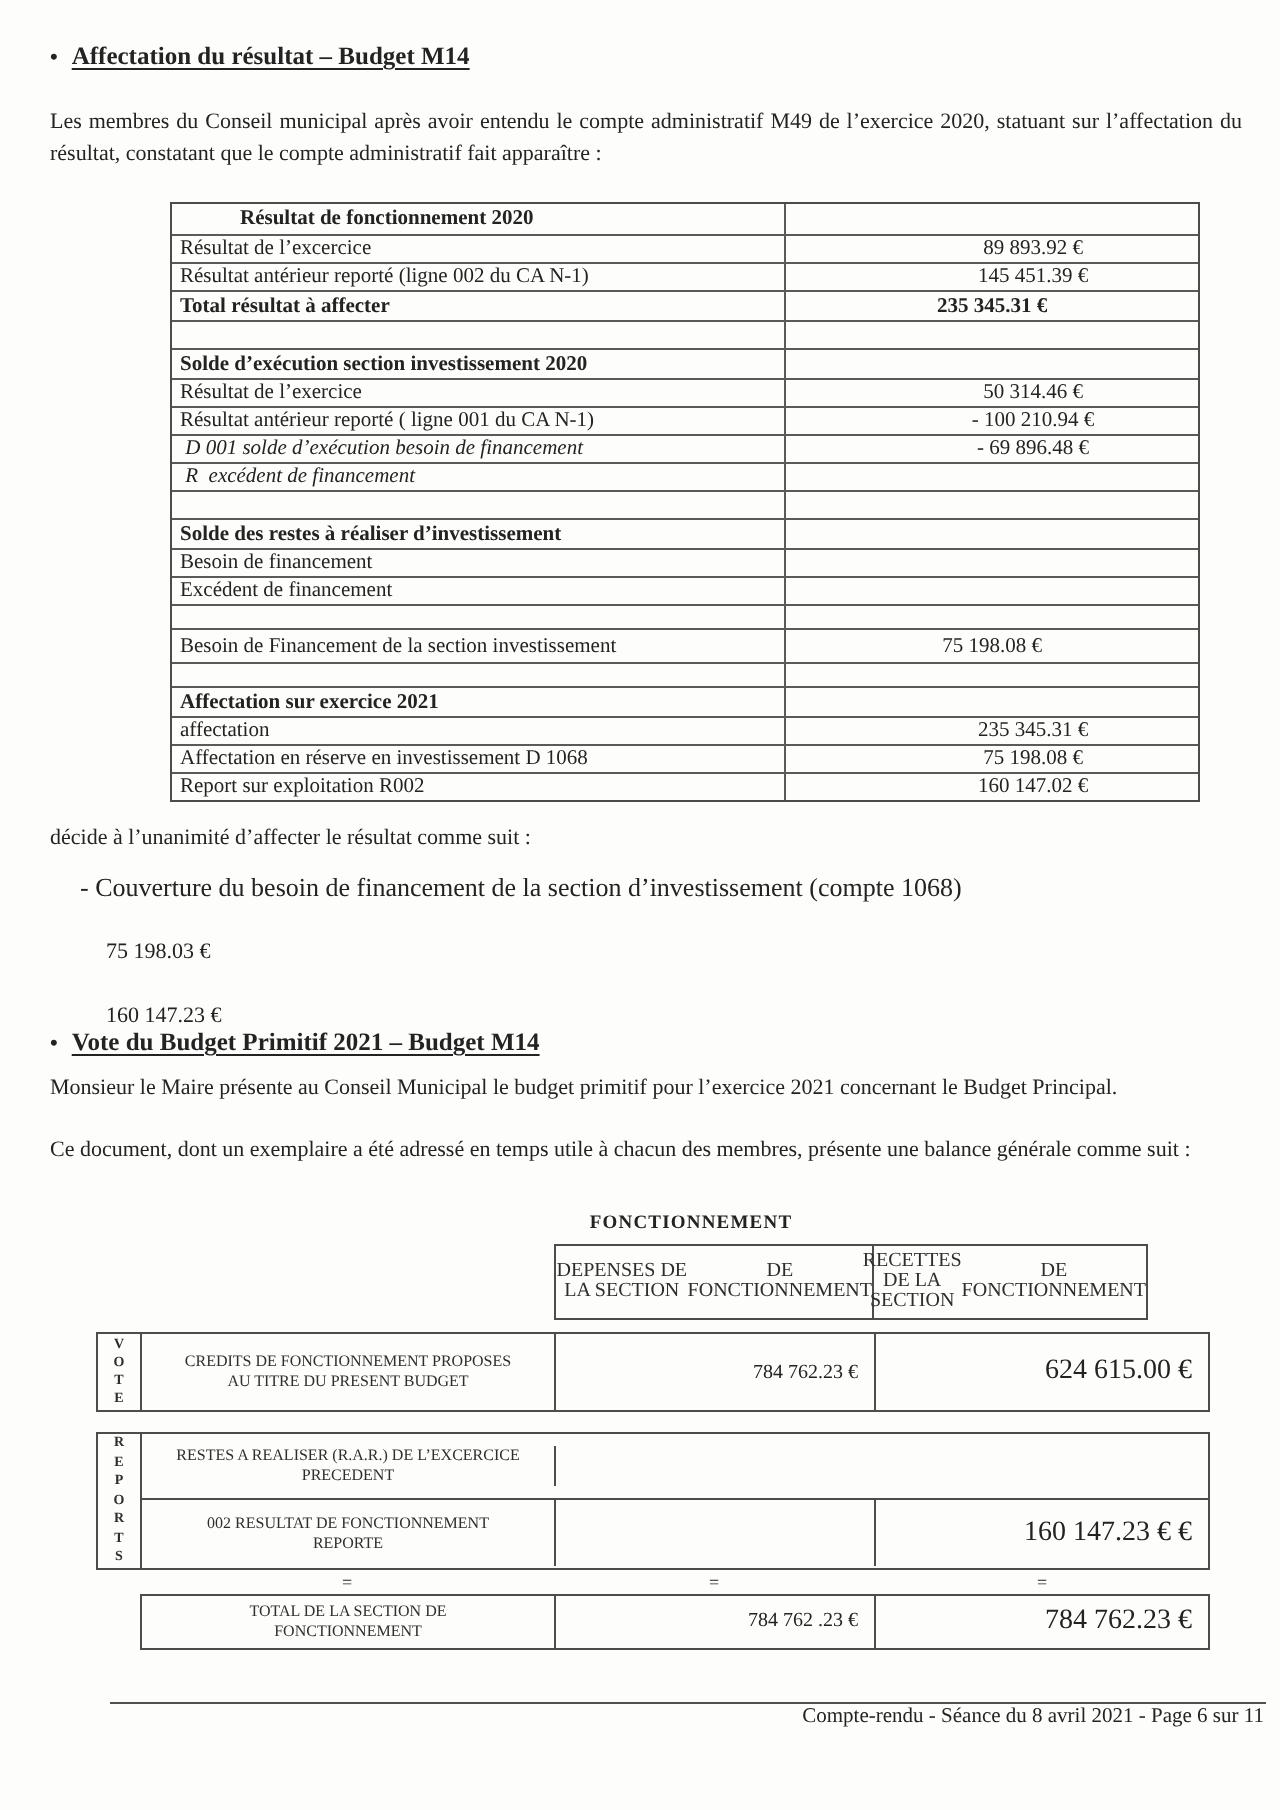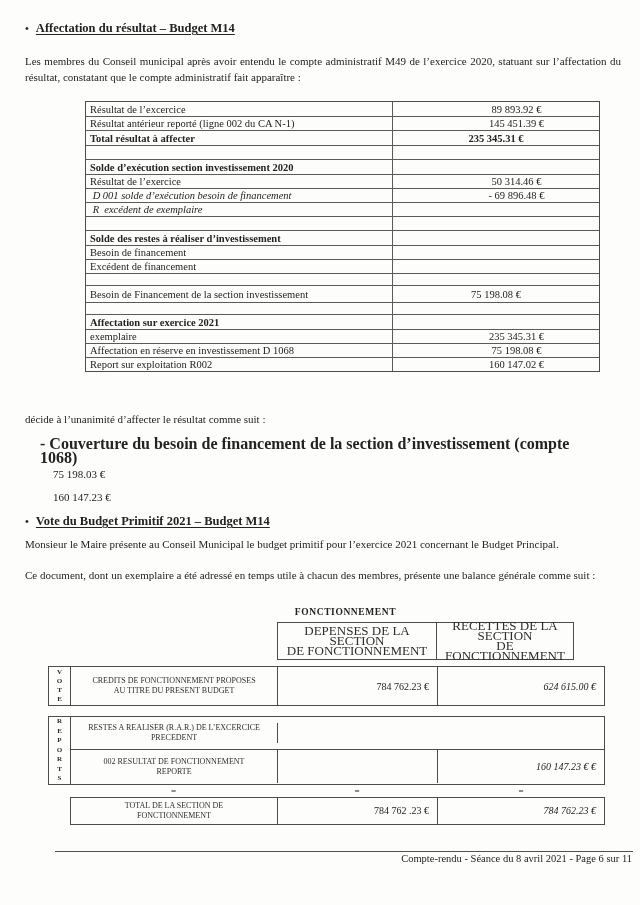--- a/index.html
+++ b/index.html
@@ -30,52 +30,52 @@
     font-size:10.5px; padding-left:4px; white-space:pre-wrap;
   }
   .t1v { flex:1; display:flex; align-items:center; justify-content:center; font-size:10.5px; }
   .h15 { height:15px; } .h14 { height:14px;gap:41px; } .h12 { height:12px; } .h17 { height:17px; }
   .b .t1l, .b .t1v { font-weight:bold; }
   .i .t1l { font-style:italic; }
   .ind .t1l { padding-left:34px; }
 
   
   .alloc-item { margin-bottom:9px; }
-  .alloc-line { font-size:16px; line-height:14px;font-weight:bold; }
-  .alloc-amt  { font-size:11px; line-height:14px; padding-left:13px; margin-top:2px; }
+  .alloc-line { font-size:13px; line-height:14px; }
+  .alloc-amt  { font-size:11px; line-height:14px; padding-left:13px; margin-top:18px; }
 
   
   #t2wrap { width:557px; }
   .t2title { text-align:center; font-weight:bold; font-size:9.5px; letter-spacing:.6px; transform:translateX(19px); }
   .hdr { display:flex; margin-left:229px; margin-top:5px; }
   .hcell {
     width:160px; height:38px; border:1px solid #4c4c4c;
-    display:flex; flex-direction:column; align-items:center; justify-content:center;
-    font-size:13px; line-height:10px; text-align:center; color:#2e2e2e;
+    display:flex; flex-direction:row; align-items:center; justify-content:flex-end;
+    font-size:10px; line-height:10px; text-align:center; color:#2e2e2e;
   }
   .hcell.rec { width:138px; margin-left:-1px; }
   .vrow { display:flex; border:1px solid #4c4c4c; margin-top:6px; height:40px; }
   .lbox {
     width:22px; border-right:1px solid #4c4c4c;
     display:flex; flex-direction:column; align-items:center; justify-content:center;
     font-size:7px; font-weight:bold; line-height:9px; color:#2e2e2e;
   }
   .dcell {
     width:207px; border-right:1px solid #4c4c4c;
     display:flex; align-items:center; justify-content:center;
     text-align:center; font-size:8px; line-height:10px; padding:0 16px; color:#2e2e2e;
   }
   .vcell {
     width:160px; border-right:1px solid #4c4c4c;
     display:flex; align-items:center; justify-content:flex-end;
     padding-right:8px; font-size:10px;
   }
   .rcell {
     flex:1; display:flex; align-items:center; justify-content:flex-end;
-    padding-right:8px; font-size:10px;font-style:italic;
+    padding-right:8px; font-size:14px;
   }
   .reports { display:flex; border:1px solid #4c4c4c; margin-top:10px; }
   .reports .lbox { line-height:9.5px; }
   .rcol { flex:1; }
   .rrow { display:flex; height:33px; }
   .rrow.first { border-bottom:1px solid #4c4c4c;align-items:center; }
   .eqrow { display:flex; height:12px; margin-left:22px; }
   .eqc { display:flex; align-items:center; justify-content:center; font-size:9px; }
   .eqc.c1 { width:207px; } .eqc.c2 { width:160px; } .eqc.c3 { flex:1; }
   .trow { display:flex; border:1px solid #4c4c4c; margin-left:22px; height:28px; }
@@ -89,20 +89,24 @@
 
 <div class="page">
 
   <div class="abs sect-h" style="left:25px;top:21px">
     <span class="bullet">•</span><span class="ht">Affectation du résultat – Budget M14</span>
   </div>
 
   <div class="abs para" style="left:25px;top:54px;width:596px">Les membres du Conseil municipal après avoir entendu le compte administratif M49 de l’exercice 2020, statuant sur l’affectation du résultat, constatant que le compte administratif fait apparaître :</div>
 
   <div class="abs" id="table1" style="left:85px;top:101px">
+      <div class="t1row h15 b ind">
+        <div class="t1l">Résultat de fonctionnement 2020</div>
+        <div class="t1v"></div>
+      </div>
       <div class="t1row h14">
         <div class="t1l">Résultat de l’excercice</div>
         <div class="t1v">89 893.92 €</div>
       </div>
       <div class="t1row h14">
         <div class="t1l">Résultat antérieur reporté (ligne 002 du CA N-1)</div>
         <div class="t1v">145 451.39 €</div>
       </div>
       <div class="t1row h15 b">
         <div class="t1l">Total résultat à affecter</div>
@@ -112,27 +116,31 @@
         <div class="t1l"></div>
         <div class="t1v"></div>
       </div>
       <div class="t1row h15 b">
         <div class="t1l">Solde d’exécution section investissement 2020</div>
         <div class="t1v"></div>
       </div>
       <div class="t1row h14">
         <div class="t1l">Résultat de l’exercice</div>
         <div class="t1v">50 314.46 €</div>
+      </div>
+      <div class="t1row h14">
+        <div class="t1l">Résultat antérieur reporté ( ligne 001 du CA N-1)</div>
+        <div class="t1v">- 100 210.94 €</div>
       </div>
       <div class="t1row h14 i">
         <div class="t1l"> D 001 solde d’exécution besoin de financement</div>
         <div class="t1v">- 69 896.48 €</div>
       </div>
       <div class="t1row h14 i">
-        <div class="t1l"> R  excédent de exemplaire</div>
+        <div class="t1l"> R  excédent de financement</div>
         <div class="t1v"></div>
       </div>
       <div class="t1row h14">
         <div class="t1l"></div>
         <div class="t1v"></div>
       </div>
       <div class="t1row h15 b">
         <div class="t1l">Solde des restes à réaliser d’investissement</div>
         <div class="t1v"></div>
       </div>
@@ -153,21 +161,21 @@
       </div>
       <div class="t1row h12">
         <div class="t1l"></div>
         <div class="t1v"></div>
       </div>
       <div class="t1row h15 b">
         <div class="t1l">Affectation sur exercice 2021</div>
         <div class="t1v"></div>
       </div>
       <div class="t1row h14">
-        <div class="t1l">exemplaire</div>
+        <div class="t1l">affectation</div>
         <div class="t1v">235 345.31 €</div>
       </div>
       <div class="t1row h14">
         <div class="t1l">Affectation en réserve en investissement D 1068</div>
         <div class="t1v">75 198.08 €</div>
       </div>
       <div class="t1row h14">
         <div class="t1l">Report sur exploitation R002</div>
         <div class="t1v">160 147.02 €</div>
       </div>

